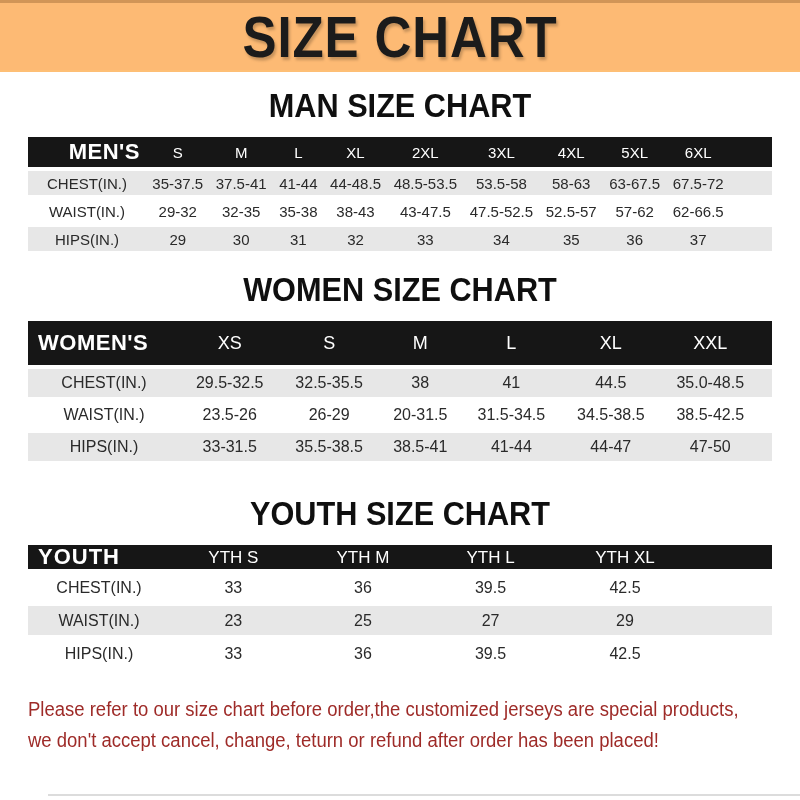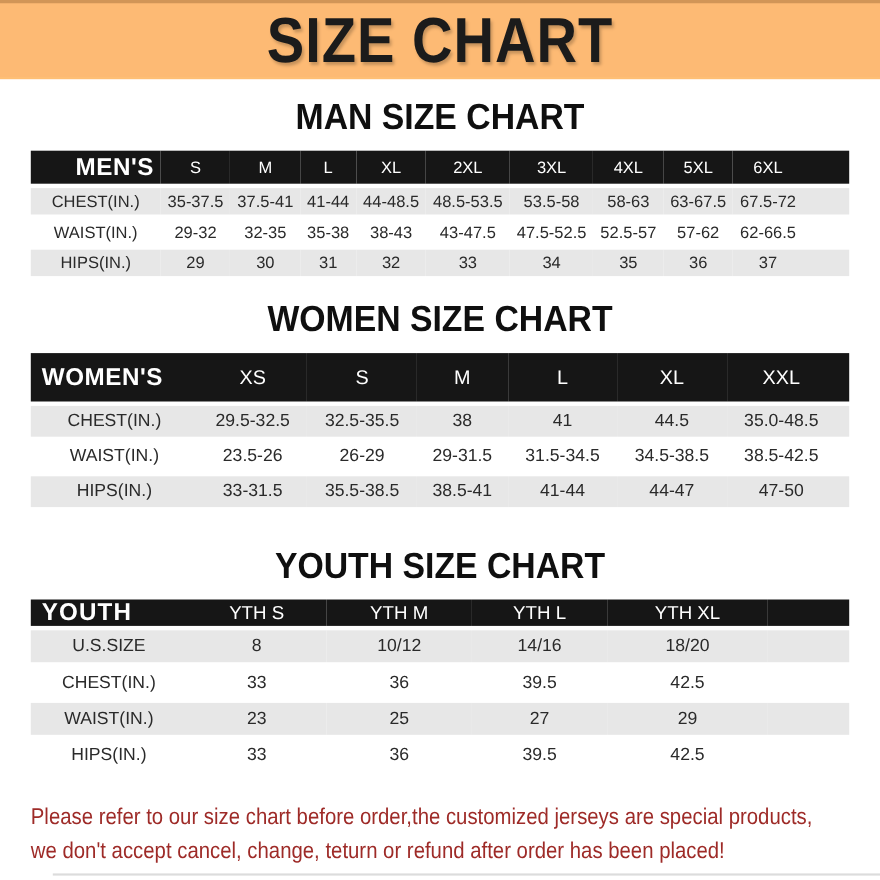--- a/index.html
+++ b/index.html
@@ -173,21 +173,21 @@
       <td>38</td>
       <td>41</td>
       <td>44.5</td>
       <td>35.0-48.5</td>
       <td></td>
     </tr>
     <tr class="white">
       <td class="rlabel">WAIST(IN.)</td>
       <td>23.5-26</td>
       <td>26-29</td>
-      <td>29-31.5</td>
+      <td>20-31.5</td>
       <td>31.5-34.5</td>
       <td>34.5-38.5</td>
       <td>38.5-42.5</td>
       <td></td>
     </tr>
     <tr class="gray">
       <td class="rlabel">HIPS(IN.)</td>
       <td>33-31.5</td>
       <td>35.5-38.5</td>
       <td>38.5-41</td>
@@ -211,28 +211,20 @@
     <tr>
       <th class="rowhead">YOUTH</th>
       <th>YTH S</th>
       <th>YTH M</th>
       <th>YTH L</th>
       <th>YTH XL</th>
       <th></th>
     </tr>
   </thead>
   <tbody>
-    <tr class="gray">
-      <td class="rlabel">U.S.SIZE</td>
-      <td>8</td>
-      <td>10/12</td>
-      <td>14/16</td>
-      <td>18/20</td>
-      <td></td>
-    </tr>
     <tr class="white">
       <td class="rlabel">CHEST(IN.)</td>
       <td>33</td>
       <td>36</td>
       <td>39.5</td>
       <td>42.5</td>
       <td></td>
     </tr>
     <tr class="gray">
       <td class="rlabel">WAIST(IN.)</td>

